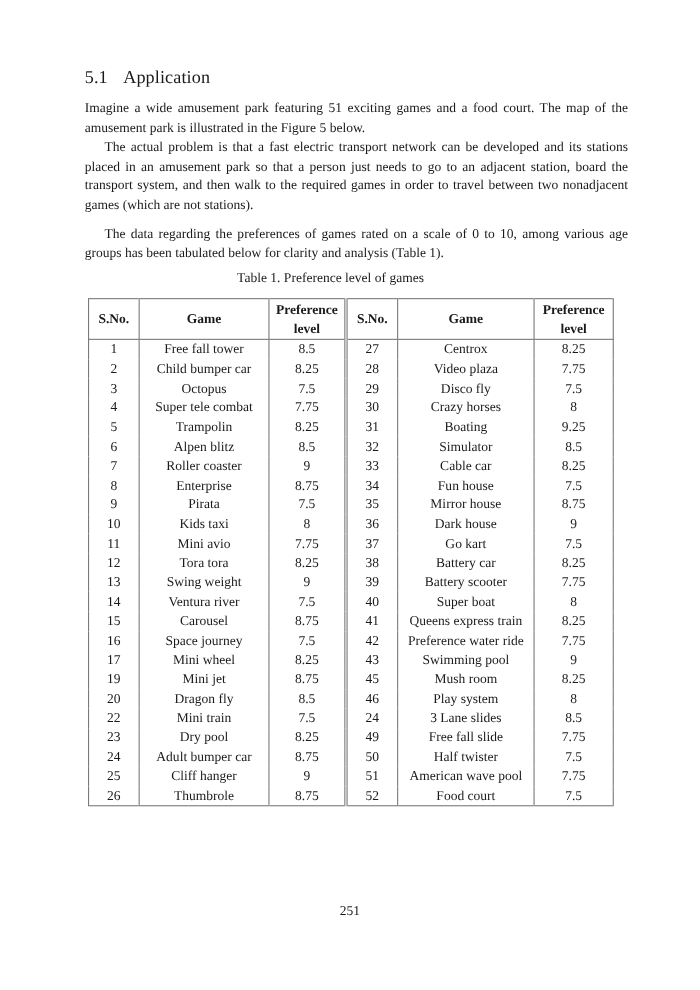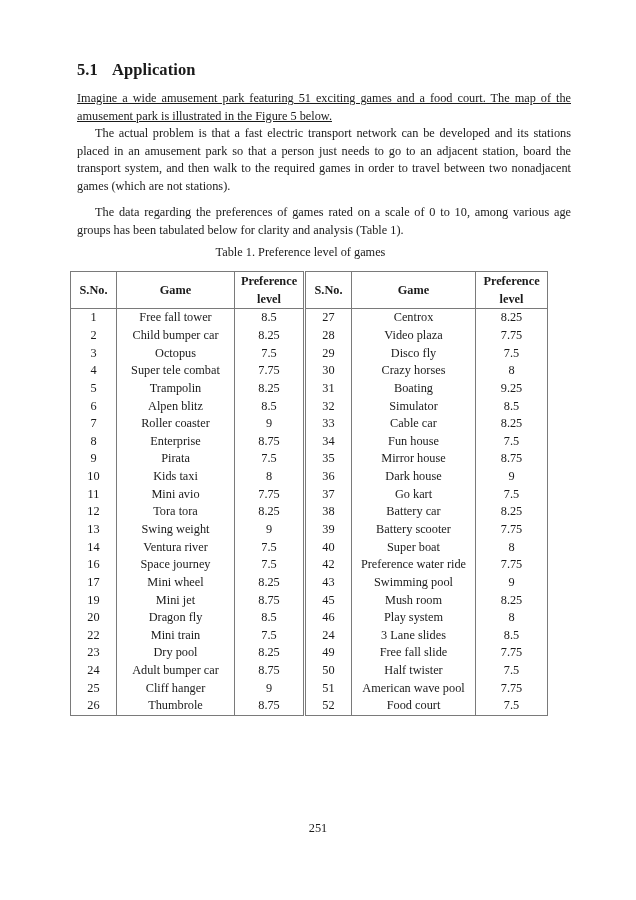--- a/index.html
+++ b/index.html
@@ -2,37 +2,37 @@
 <html><head>
   <meta charset="utf-8">
   <style>
     html, body { margin: 0; padding: 0; background: #ffffff; }
     body {
       width: 636px; height: 900px; position: relative; overflow: hidden;
       font-family: "Liberation Serif", "DejaVu Serif", serif; color: #1a1a1a;
     }
     .heading {
       position: absolute; left: 77px; top: 60px;
-      font-size: 16.5px; font-weight: bold; letter-spacing: 0.1px;
+      font-size: 16.5px; font-weight: normal; letter-spacing: 0.1px;
     }
     .heading .num { display: inline-block; width: 35px; }
     .para {
       position: absolute; left: 77px; width: 494px;
       font-size: 12.3px; line-height: 17.6px; text-align: justify;
       margin: 0;
     }
-    .p1 { top: 90px; text-decoration: underline; }
+    .p1 { top: 90px; }
     .p2 { top: 125px; text-indent: 18px; }
     .p3 { top: 204px; text-indent: 18px; }
     .caption {
       position: absolute; left: 0; width: 601px; top: 245px;
       text-align: center; font-size: 12.3px;
     }
     table.pref {
-      position: absolute; left: 70px; top: 271px;
+      position: absolute; left: 80px; top: 271px;
       border-collapse: collapse; font-size: 12.3px; table-layout: fixed;
       width: 477px;
     }
     table.pref td, table.pref th {
       border-left: 1px solid #7a7a7a; border-right: 1px solid #7a7a7a;
       padding: 0; text-align: center; height: 17.65px; line-height: 17px;
       white-space: nowrap; overflow: hidden;
     }
     table.pref { border: 1px solid #7a7a7a; }
     table.pref thead th {
@@ -184,20 +184,28 @@
       </tr>
       <tr>
         <td>14</td>
         <td>Ventura river</td>
         <td class="split">7.5</td>
         <td>40</td>
         <td>Super boat</td>
         <td>8</td>
       </tr>
       <tr>
+        <td>15</td>
+        <td>Carousel</td>
+        <td class="split">8.75</td>
+        <td>41</td>
+        <td>Queens express train</td>
+        <td>8.25</td>
+      </tr>
+      <tr>
         <td>16</td>
         <td>Space journey</td>
         <td class="split">7.5</td>
         <td>42</td>
         <td>Preference water ride</td>
         <td>7.75</td>
       </tr>
       <tr>
         <td>17</td>
         <td>Mini wheel</td>

